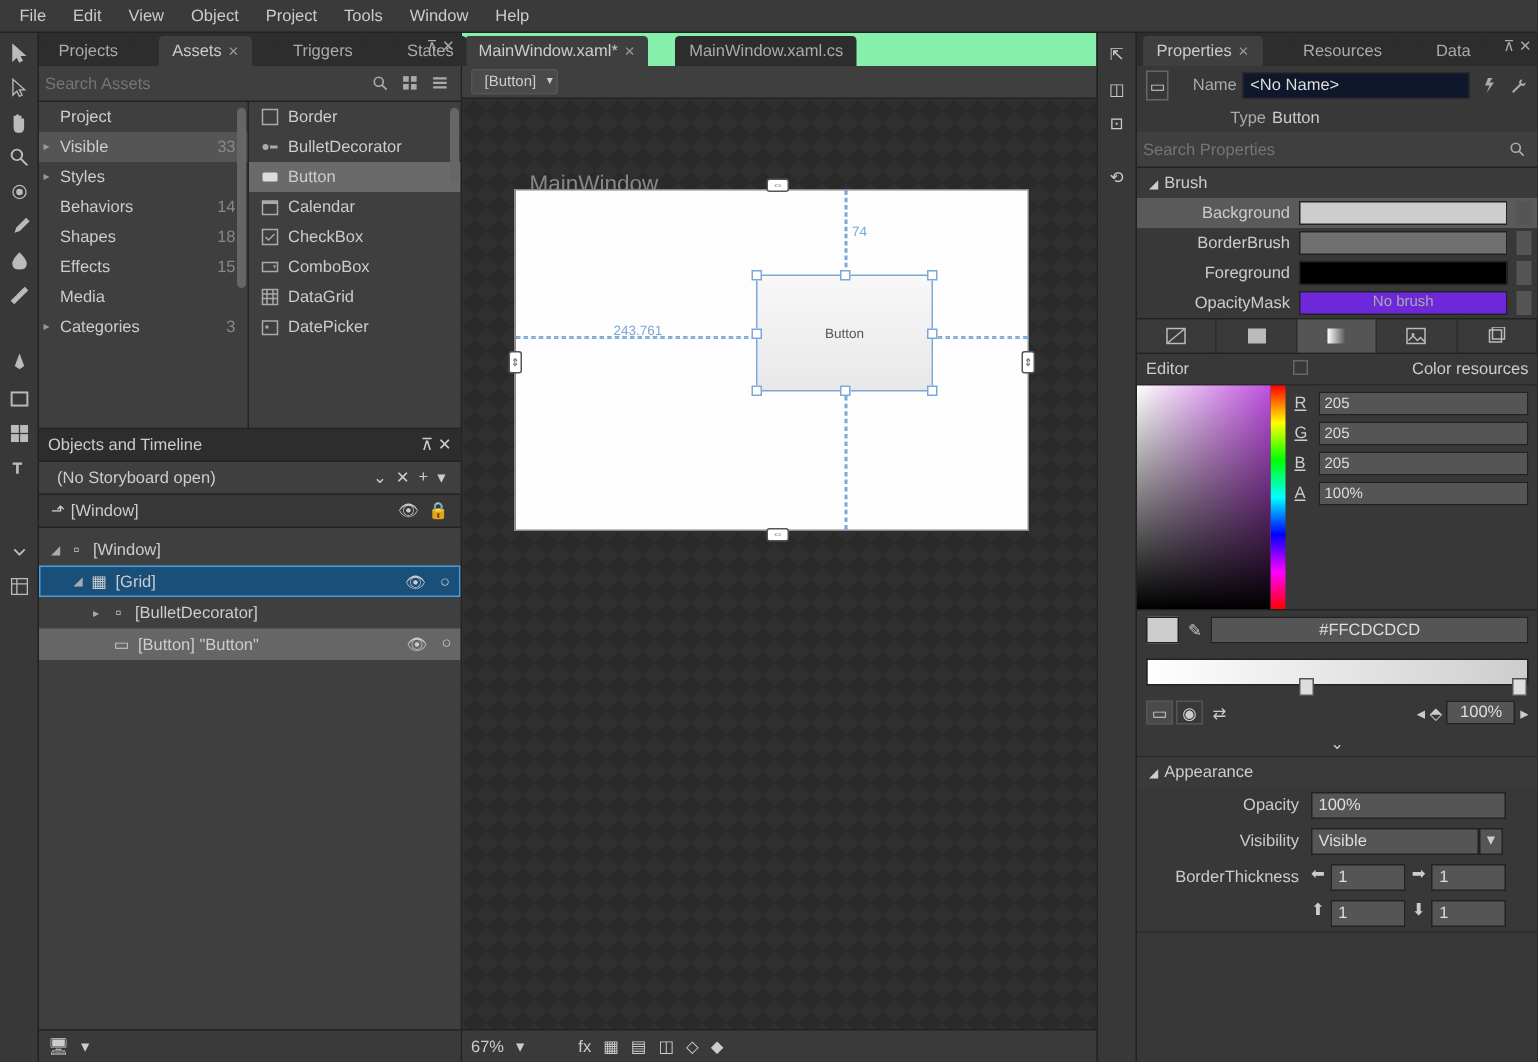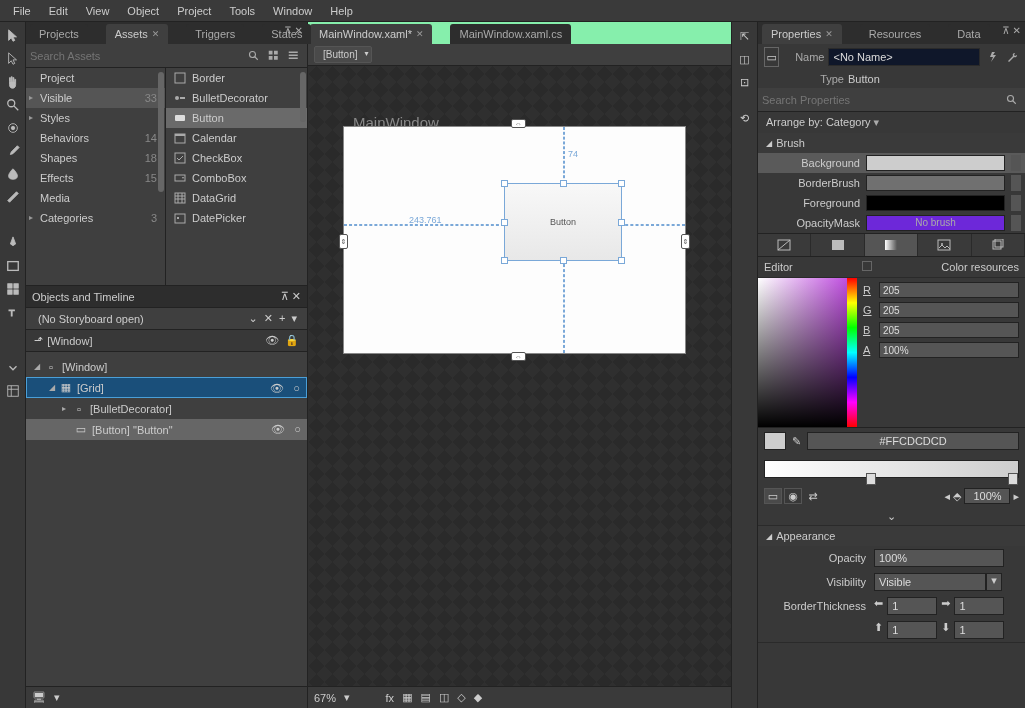--- a/index.html
+++ b/index.html
@@ -474,21 +474,20 @@
     </div>
     <div class="searchrow">
       <input placeholder="Search Properties" style="">
       <div class="iconbtn">
           <svg viewBox="0 0 16 16">
             <circle cx="6" cy="6" r="4" fill="none" stroke="#aaa" stroke-width="1.5"></circle>
             <path d="M9 9l4 4" stroke="#aaa" stroke-width="1.5"></path>
           </svg>
         </div>
     </div>
-    <div style="padding:4px 8px;color:#aaa"><span>Arrange by: Category</span> ▾</div>
     <div class="section">
       <div class="sechdr">
           <span class="tri">◢</span>
           <span>Brush</span>
         </div>
       <div class="brushrow brushsel">
           <span class="lbl">Background</span>
           <div class="brushsw" style="background:#cdcdcd"></div>
           <div class="ind"></div>
         </div>

